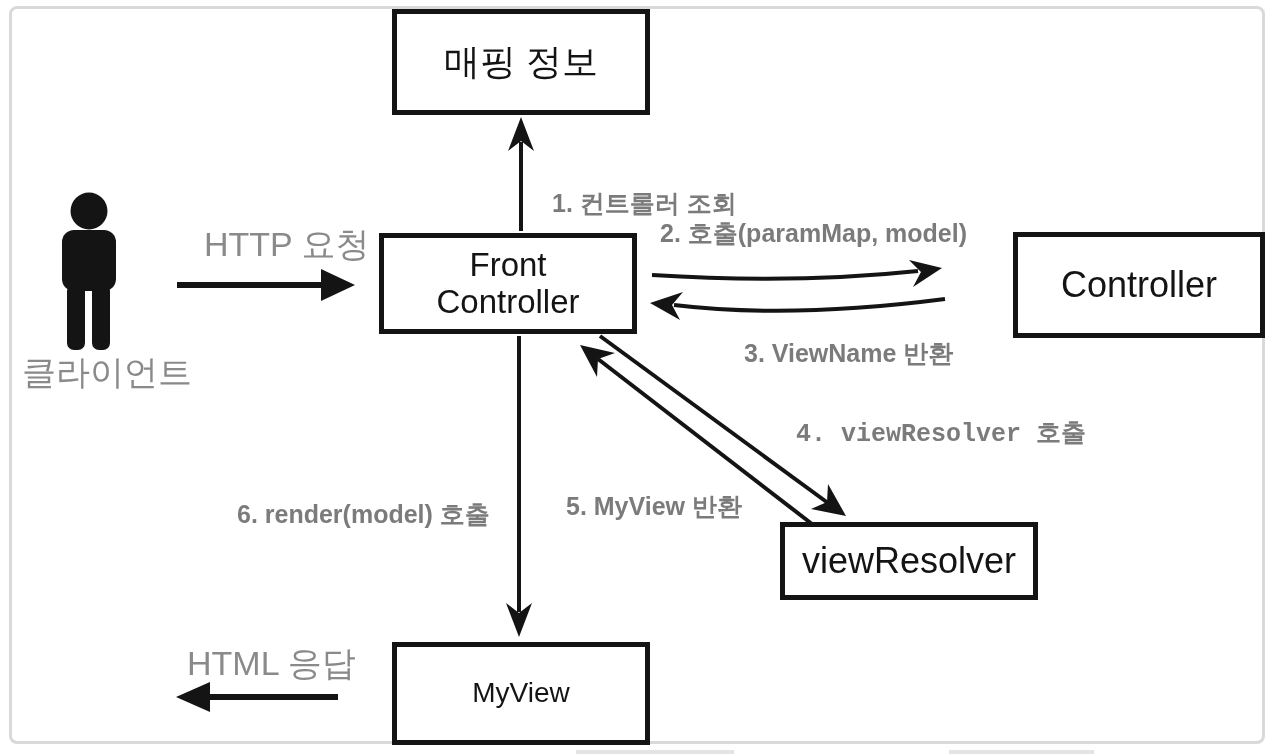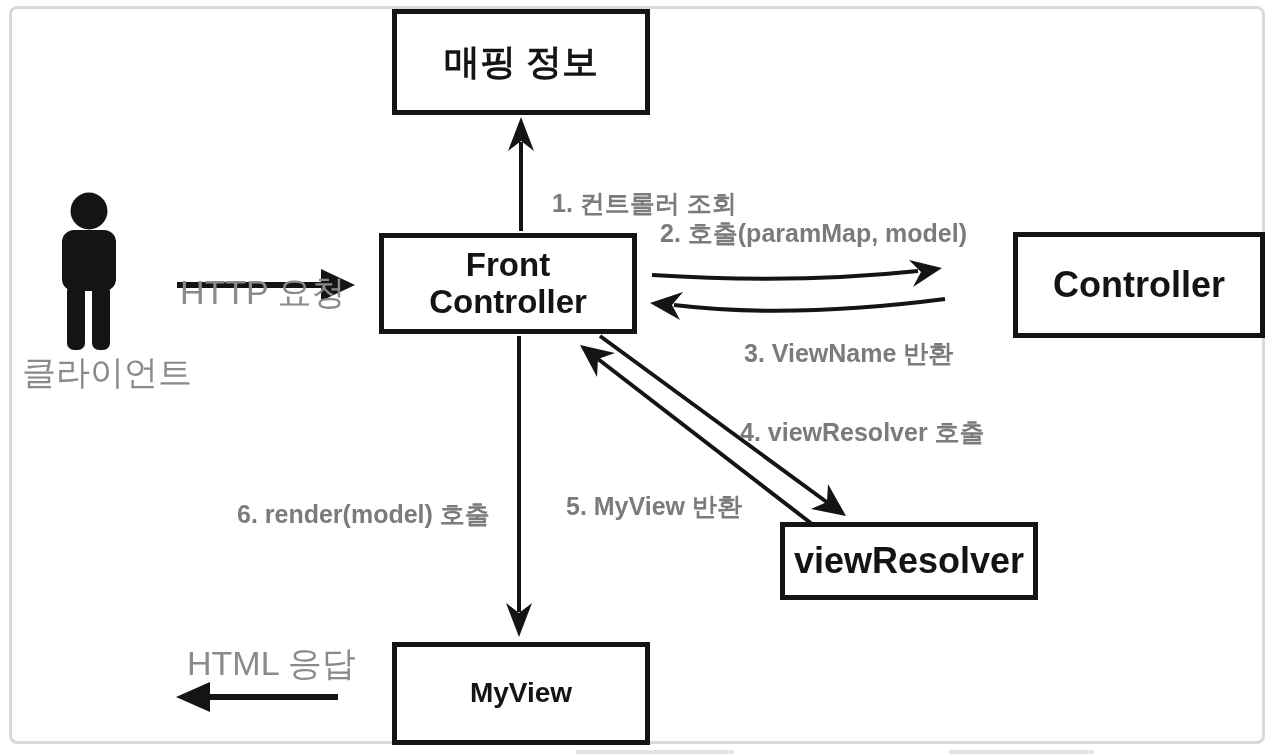--- a/index.html
+++ b/index.html
@@ -2,36 +2,36 @@
 <html><head>
 <meta charset="utf-8">
 <style>
   html,body{margin:0;padding:0;background:#ffffff;}
   body{font-family:"Liberation Sans","DejaVu Sans",sans-serif;}
   #stage{position:relative;width:1280px;height:754px;background:#ffffff;overflow:hidden;}
   #canvas{position:absolute;left:9px;top:6px;width:1256px;height:738px;
           background:#ffffff;border:3px solid #d9d9d9;border-radius:8px;box-sizing:border-box;}
   .node{position:absolute;background:#ffffff;border:5px solid #141414;box-sizing:border-box;
         display:flex;align-items:center;justify-content:center;text-align:center;
-        color:#141414;font-weight:bold;}
+        color:#141414;font-weight:normal;}
   .node-label{line-height:1.1;}
   #node-mapping-info{left:392px;top:9px;width:258px;height:106px;font-size:36px;}
   #node-front-controller{left:379px;top:233px;width:258px;height:101px;font-size:33px;}
   #node-controller{left:1013px;top:232px;width:252px;height:106px;font-size:36px;}
   #node-view-resolver{left:780px;top:522px;width:258px;height:78px;font-size:36px;}
   #node-my-view{left:392px;top:642px;width:258px;height:103px;font-size:28px;}
   .step-label{position:absolute;color:#7b7b7b;font-weight:bold;font-size:25px;white-space:nowrap;}
   #label-step1{left:552px;top:143px;margin-top:44px;}
   #label-step2{left:660px;top:217px;}
   #label-step3{left:700px;top:337px;margin-left:44px;}
-  #label-step4{left:740px;top:416px;}
+  #label-step4{left:796px;top:416px;font-family:Liberation Mono, monospace;}
   #label-step5{left:566px;top:490px;}
   #label-step6{left:237px;top:498px;}
   .edge-label{position:absolute;color:#8a8a8a;font-weight:400;font-size:34px;white-space:nowrap;}
-  #label-http-request{left:180px;top:222px;margin-top:48px;}
+  #label-http-request{left:204px;top:222px;}
   #label-html-response{left:187px;top:641px;}
   #label-client{left:22px;top:350px;}
   #arrow-layer{position:absolute;left:0;top:0;width:1280px;height:754px;pointer-events:none;}
   .peek-bar{position:absolute;height:4px;background:#e4e4e4;top:750px;}
   #peek-bar-left{left:576px;width:158px;}
   #peek-bar-right{left:949px;width:145px;}
 </style>
 </head>
 <body>
 

